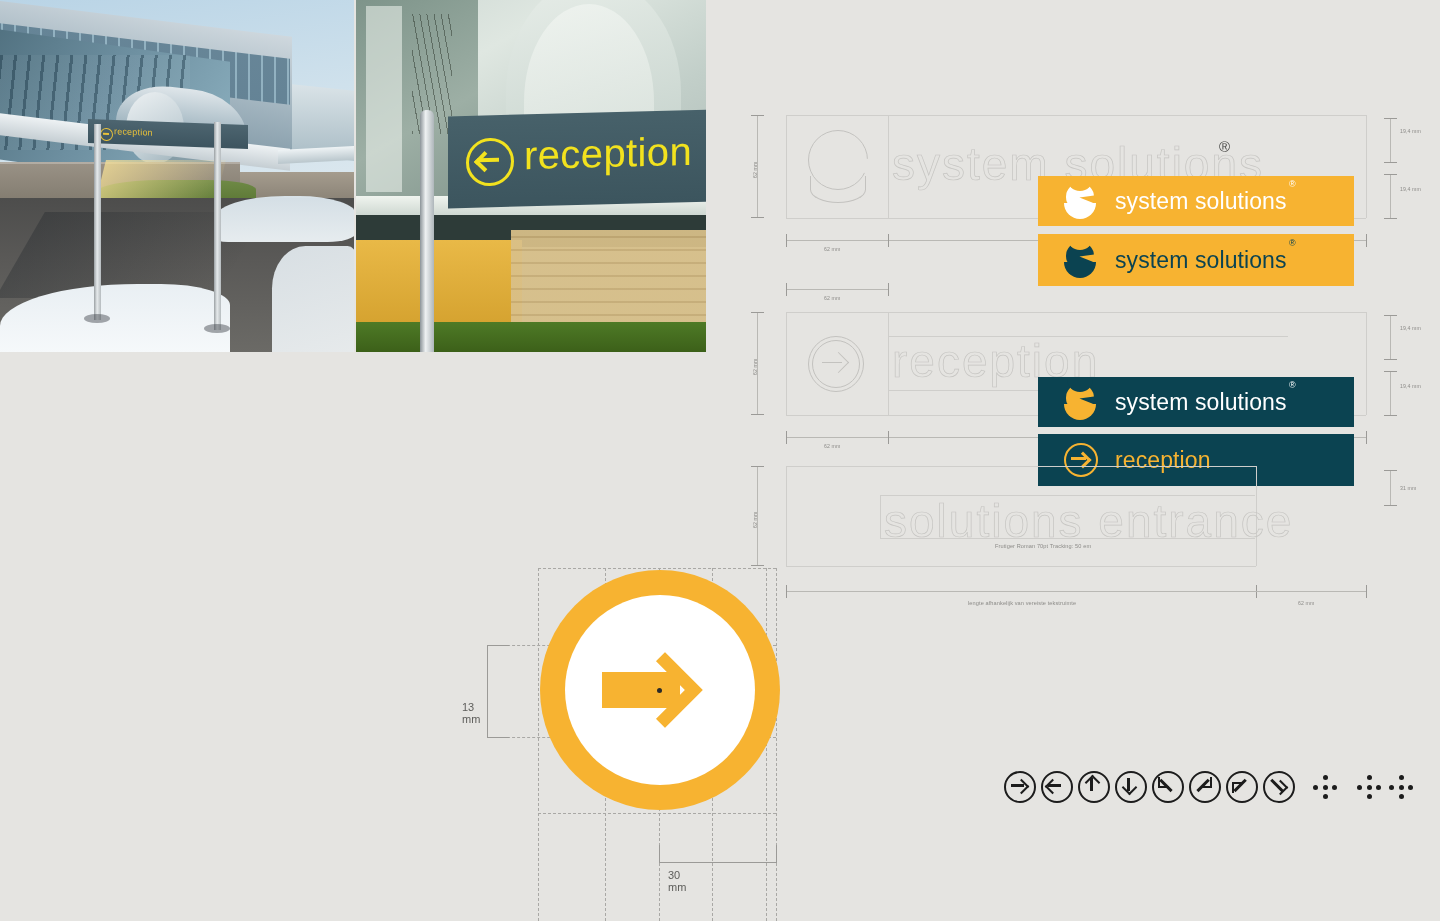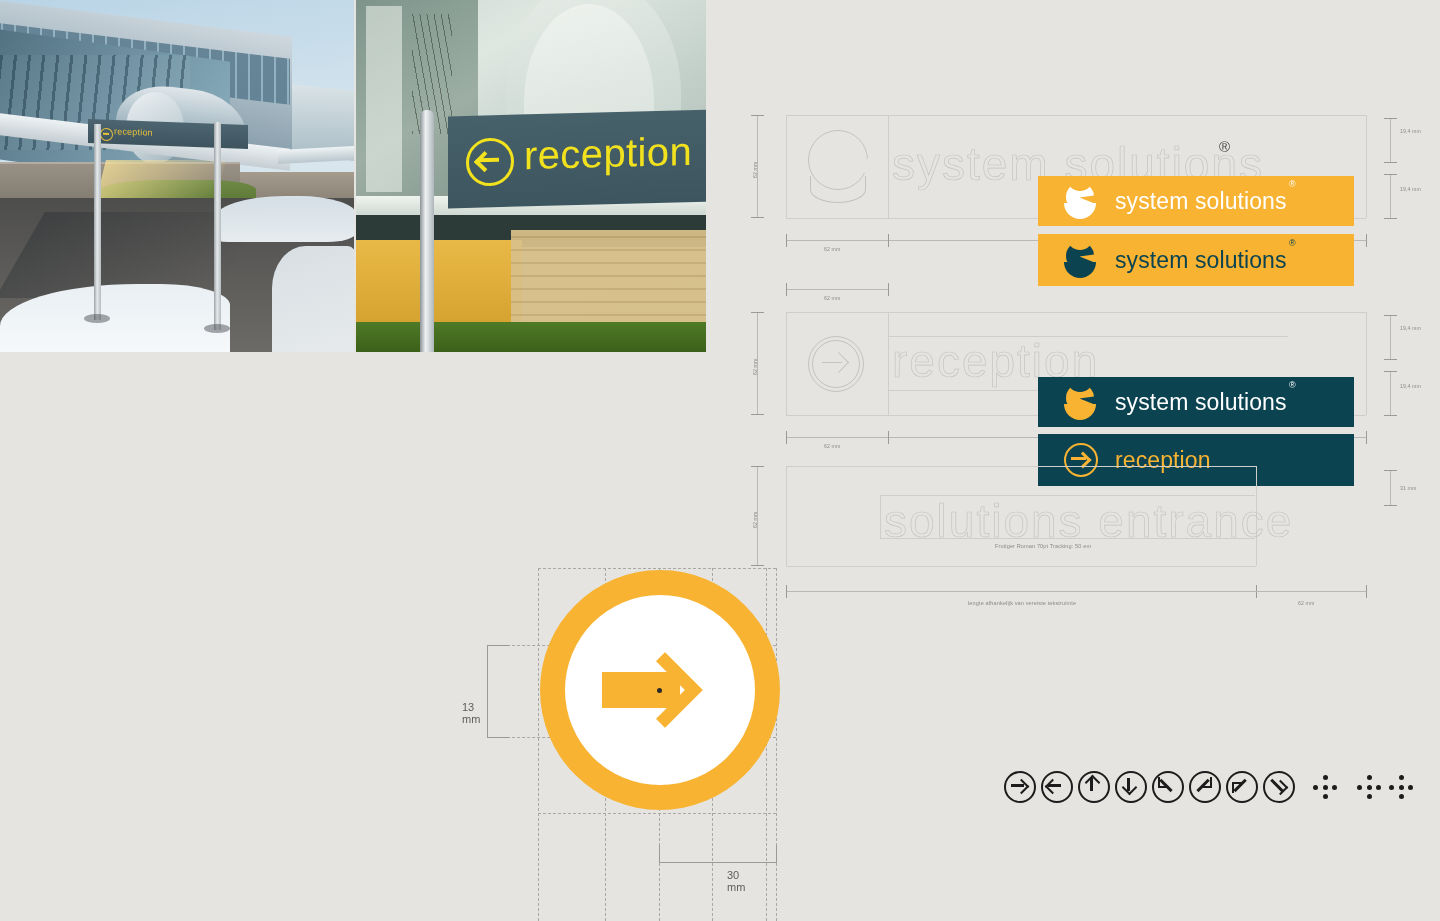--- a/index.html
+++ b/index.html
@@ -415,21 +415,21 @@
   <div class="center-dot" style="left:657px;top:688px;"></div>
 
   <div class="mline" style="left:487px;top:645px;width:1px;height:93px;"></div>
   <div class="mline" style="left:487px;top:645px;width:22px;height:1px;"></div>
   <div class="mline" style="left:487px;top:737px;width:22px;height:1px;"></div>
   <div class="mm-label" style="left:462px;top:701px;">13 mm</div>
 
   <div class="mline" style="left:659px;top:862px;width:117px;height:1px;"></div>
   <div class="mline" style="left:659px;top:845px;width:1px;height:18px;"></div>
   <div class="mline" style="left:776px;top:845px;width:1px;height:18px;"></div>
-  <div class="mm-label" style="left:727px;top:869px;">30 mm</div>
+  <div class="mm-label" style="left:668px;top:869px;">30 mm</div>
 </div>
 
 <div class="icon-row" style="left:1004px;top:771px;">
 
   <div class="ico">
     <div class="sh" style="left:5px;top:11.2px;width:13px;height:2.8px;"></div>
     <div class="hd" style="left:10px;top:8px;width:9px;height:9px;transform:rotate(45deg);"></div>
   </div>
 
   <div class="ico">

